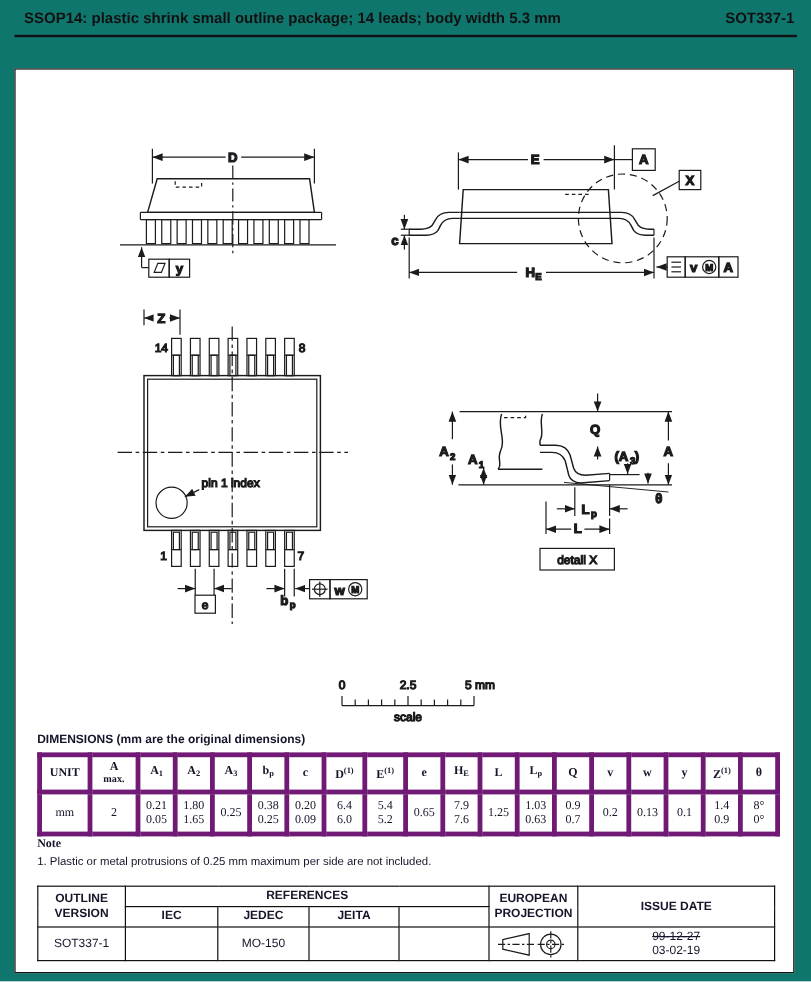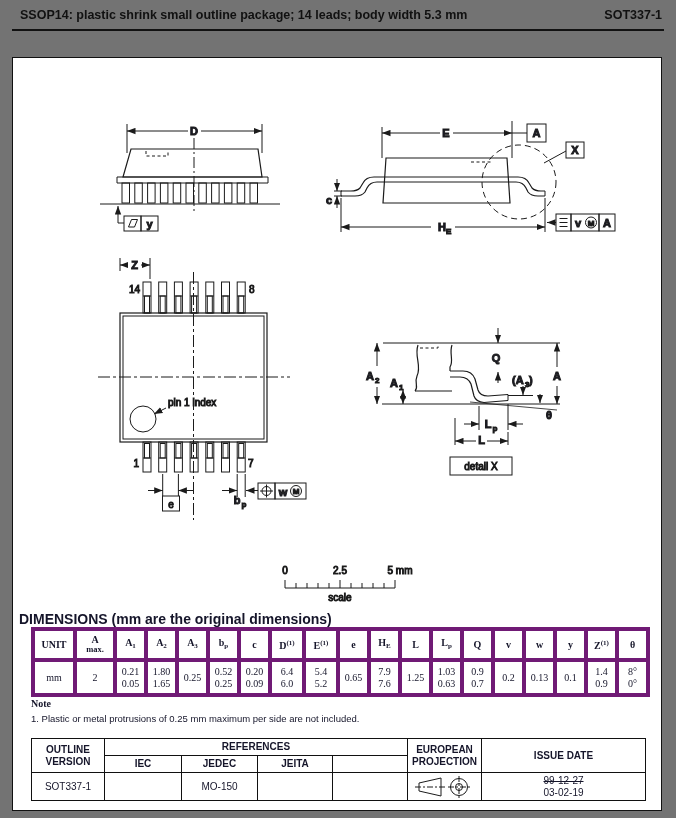--- a/index.html
+++ b/index.html
@@ -1,27 +1,27 @@
 <!DOCTYPE html>
 <html><head>
 <meta charset="utf-8">
 <style>
   html,body{margin:0;padding:0;background:#fff;}
-  .page{position:relative;width:676px;height:818px;background:#737373;
+  .page{position:relative;width:676px;height:818px;background:#0f766e;
         font-family:"Liberation Sans",sans-serif;color:#1a1a2e;overflow:hidden;}
   .hdr-title{position:absolute;left:20px;top:8px;font-size:12.5px;font-weight:bold;color:#111;}
   .hdr-code{position:absolute;right:14px;top:8px;font-size:12.5px;font-weight:bold;color:#111;}
   .hdr-rule{position:absolute;left:12px;top:29px;width:652px;height:2px;background:#111;}
   .frame{position:absolute;left:12px;top:57px;width:650px;height:754px;border:1.5px solid #111;box-sizing:border-box;background:#fff;}
   svg text{font-family:"Liberation Sans",sans-serif;fill:#1a1a2e;}
   .lbl{font-size:11px;font-weight:bold;}
   .sublbl{font-size:8px;font-weight:bold;}
   .plain{font-size:10px;}
   
-  .dims-title{position:absolute;left:19px;top:611px;font-size:14px;font-weight:bold;color:#15152a;}
+  .dims-title{position:absolute;left:31px;top:611px;font-size:10px;font-weight:bold;color:#15152a;}
   table.dims{position:absolute;left:31px;top:627px;border-collapse:collapse;table-layout:fixed;}
   table.dims th,table.dims td{border:4px solid #701a75;text-align:center;vertical-align:middle;
       font-size:10px;color:#15152a;padding:0;line-height:11.5px;font-family:Liberation Serif, serif;}
   table.dims th{height:27px;font-weight:bold;}
   table.dims td{height:31px;font-weight:normal;}
   .sub{font-size:7px;vertical-align:-2px;font-weight:bold;}
   .sup{font-size:7px;vertical-align:4px;font-weight:bold;}
   .l2{font-size:8.5px;font-weight:bold;display:block;margin-top:-1px;text-align:center;}
   
   .note-h{position:absolute;left:31px;top:698px;font-size:10px;font-weight:bold;color:#15152a;font-family:Liberation Serif, serif;}
@@ -367,21 +367,21 @@
             <div>0.05</div>
           </td>
           <td>
             <div>1.80</div>
             <div>1.65</div>
           </td>
           <td>
             <div>0.25</div>
           </td>
           <td>
-            <div>0.52</div>
+            <div>0.38</div>
             <div>0.25</div>
           </td>
           <td>
             <div>0.20</div>
             <div>0.09</div>
           </td>
           <td>
             <div>6.4</div>
             <div>6.0</div>
           </td>

